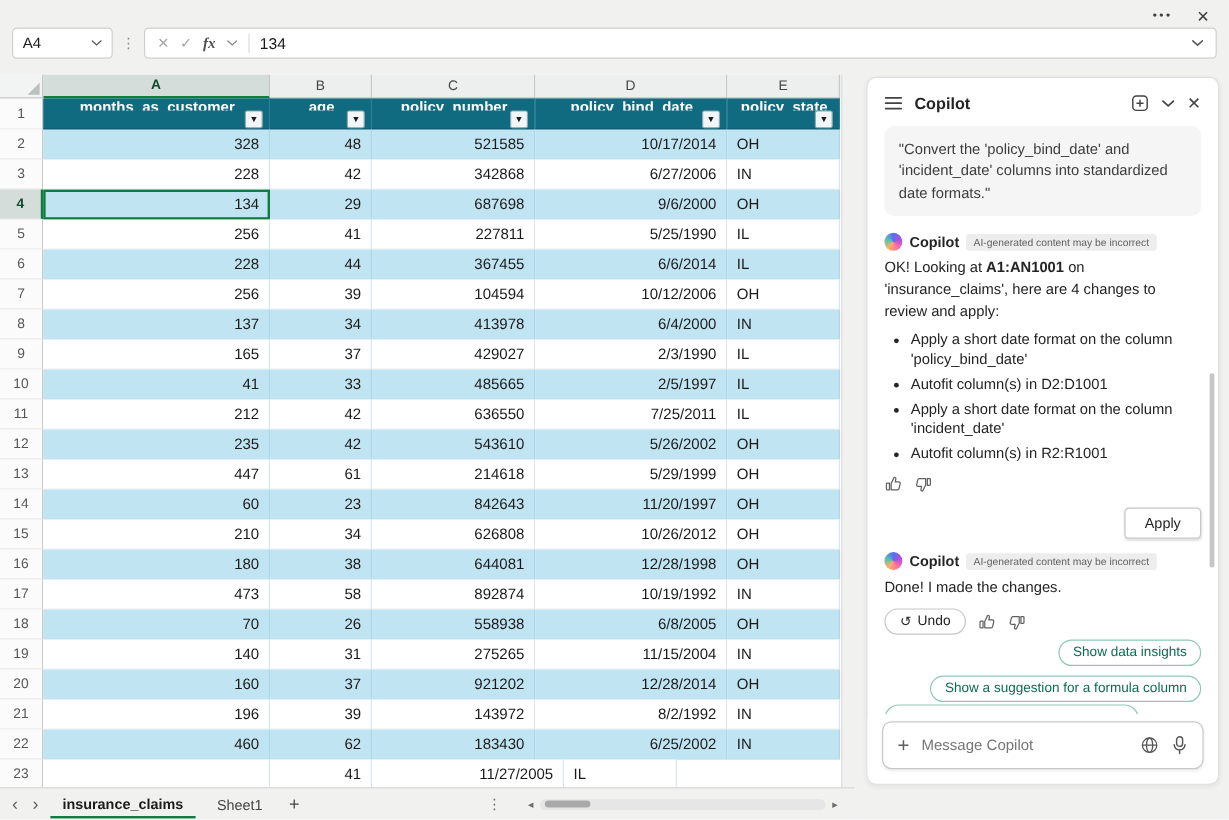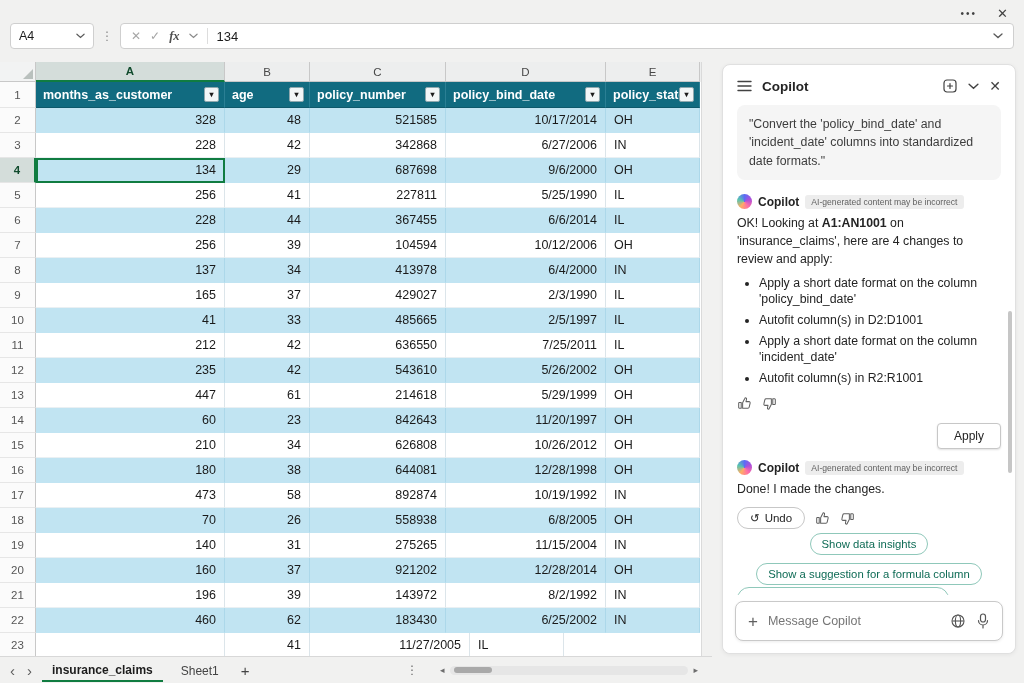--- a/index.html
+++ b/index.html
@@ -37,21 +37,21 @@
   .row.headrow { height:26px; }
   .rownum { width:36px; flex:0 0 36px; display:flex; align-items:center; justify-content:center;
     font-size:11.5px; color:#565656; background:#FBFBFB; border-right:1px solid #C8C8C8; border-bottom:1px solid #E6E6E6; }
   .rownum.sel { background:#D4DDDA; border-right:2px solid #107C41; color:#114B2D; font-weight:bold; }
   .cell { display:flex; align-items:center; justify-content:flex-end; padding:0 8px; font-size:12.5px; color:#1a1a1a;
     border-right:1px solid #DCE5EA; border-bottom:1px solid #EAF0F3; background:#fff; overflow:hidden; white-space:nowrap; }
   .cell.left { justify-content:flex-start; }
   .row.band .cell { background:#C1E4F2; border-right-color:#ACD8EA; border-bottom-color:#C1E4F2; }
   .cell.selected { background:#FFFFFF; outline:2px solid #107C41; outline-offset:-2px; }
   .headrow .cell { background:#116B80; color:#fff; font-weight:bold; justify-content:flex-end; padding:0 5px 0 7px;
-    border-right:1px solid #2B7F94; border-bottom:1px solid #0E596B; }
+    border-right:1px solid #2B7F94; border-bottom:1px solid #0E596B;flex-direction:column; }
   .hlabel { overflow:hidden; white-space:nowrap; }
   .filter-btn { margin-left:auto; width:15px; height:15px; flex:0 0 15px; background:#F2F6F7; border:1px solid #8FA8AE;
     border-radius:2px; display:flex; align-items:center; justify-content:center; font-size:8px; color:#1b1b1b; cursor:default; }
   
   .tabbar { position:absolute; left:0; top:656px; width:712px; height:27px; background:#F1F1F0; border-top:1px solid #D8D8D8;
     display:flex; align-items:center; padding:0 8px; gap:8px; }
   .tb-nav { color:#5c5c5c; font-size:15px; line-height:1; padding:0 2px; }
   .tab { font-size:12px; color:#444; padding:4px 10px 3px; }
   .tab.active { color:#1c1c1c; font-weight:bold; border-bottom:2px solid #107C41; }
   .tb-add { color:#444; font-size:15px; padding:0 4px; }
@@ -80,21 +80,21 @@
   .cp-bullets li { font-size:12.3px; line-height:1.35; color:#242424; margin:4px 0; }
   .feedback { display:flex; align-items:center; gap:10px; margin:4px 0 12px; }
   .thumb { display:flex; align-items:center; cursor:default; }
   .thumb.down svg { transform:rotate(180deg); }
   .apply-row { display:flex; justify-content:flex-end; margin:2px 0 11px; }
   .apply-btn { font-family:inherit; font-size:12px; color:#242424; background:#fff; border:1px solid #C7C7C7;
     border-radius:4px; padding:5px 16px; box-shadow:0 1px 2px rgba(0,0,0,.12); cursor:default; }
   .undo-row { display:flex; align-items:center; gap:10px; margin:8px 0 4px; }
   .undo-btn { font-family:inherit; display:inline-flex; align-items:center; gap:5px; font-size:11.5px; color:#242424;
     background:#fff; border:1px solid #C7C7C7; border-radius:12px; padding:3px 12px; cursor:default; }
-  .chips { display:flex; flex-direction:column; align-items:center; gap:8px; margin-top:0; }
+  .chips { display:flex; flex-direction:column; align-items:flex-end; gap:8px; margin-top:0; }
   .chip { font-family:inherit; font-size:11.3px; color:#0E6B55; background:#fff; border:1px solid #8FC8BA;
     border-radius:12px; padding:4px 11px; cursor:default; white-space:nowrap; }
   .cp-inputwrap { position:relative; background:#fff; padding:6px 12px 12px; border-radius:0 0 8px 8px; }
   .chip-partial { position:absolute; top:-8px; left:14px; width:212px; height:24px; border:1px solid #8FC8BA;
     border-radius:12px; background:#fff; z-index:-1; }
   .cp-input { height:40px; background:#fff; border:1px solid #C9C9C9; border-radius:8px; box-shadow:0 1px 3px rgba(0,0,0,.08);
     display:flex; align-items:center; gap:10px; padding:0 12px; }
   .cp-plus { font-size:17px; color:#5f5f5f; font-weight:normal; line-height:1; }
   .cp-placeholder { flex:1; font-size:12.5px; color:#767676; }
   .cp-scroll { position:absolute; right:3px; top:246px; width:4px; height:162px; background:#C6C6C6; border-radius:2px; z-index:3; }

